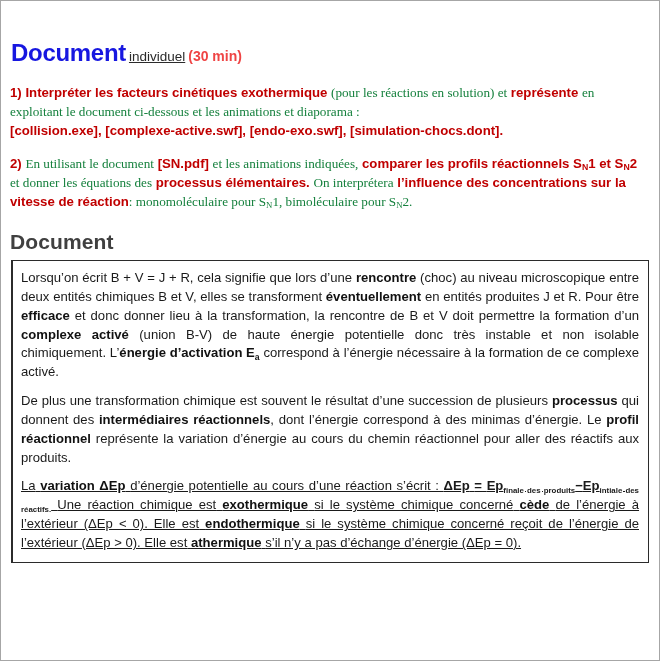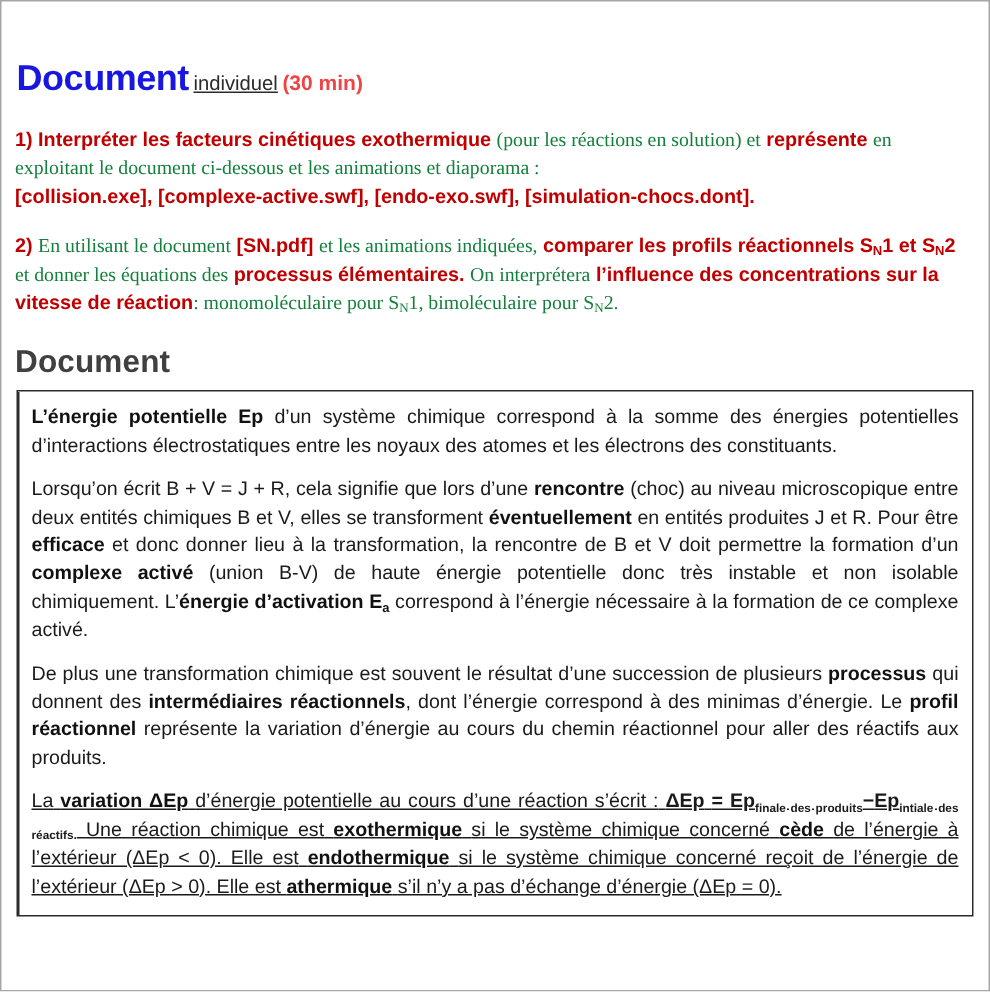--- a/index.html
+++ b/index.html
@@ -156,21 +156,20 @@
         <span class="plain">On interprétera</span>
         <span class="hl">l’influence des concentrations sur la vitesse de réaction</span><span class="plain">: monomoléculaire pour S</span><sub class="plain">N</sub><span class="plain">1, bimoléculaire pour S</span><sub class="plain">N</sub><span class="plain">2.</span>
       </div>
 
     </div>
 
     <div class="section-head">Document</div>
 
     <div class="doc-box">
 
-      <p><b>L’énergie potentielle Ep</b> <span>d’un système chimique correspond à la somme des énergies potentielles d’interactions électrostatiques entre les noyaux des atomes et les électrons des constituants.</span></p>
 
       <p><span>Lorsqu’on écrit B + V = J + R, cela signifie que lors d’une</span> <b>rencontre</b> <span>(choc) au niveau microscopique entre deux entités chimiques B et V, elles se transforment</span> <b>éventuellement</b> <span>en entités produites J et R. Pour être</span> <b>efficace</b> <span>et donc donner lieu à la transformation, la rencontre de B et V doit permettre la formation d’un</span> <b>complexe activé</b> <span>(union B-V) de haute énergie potentielle donc très instable et non isolable chimiquement. L’</span><b><span>énergie d’activation E</span><sub>a</sub></b> <span>correspond à l’énergie nécessaire à la formation de ce complexe activé.</span></p>
 
       <p><span>De plus une transformation chimique est souvent le résultat d’une succession de plusieurs</span> <b>processus</b> <span>qui donnent des</span> <b>intermédiaires réactionnels</b><span>, dont  l’énergie correspond à des minimas d’énergie. Le</span> <b>profil réactionnel</b> <span>représente la variation d’énergie au cours du chemin réactionnel pour aller des réactifs aux produits.</span></p>
 
       <p><span>La</span> <b>variation ΔEp</b> <span>d’énergie potentielle au cours d’une réaction s’écrit :</span> <span class="formula"><span>ΔEp</span> <span>=</span> <span>Ep</span><sub class="tiny-sub">finale des produits</sub><span>−</span><span>Ep</span></span><sub class="tiny-sub">intiale des réactifs.</sub> <span>Une réaction chimique est</span> <b>exothermique</b> <span>si le système chimique concerné</span> <b>cède</b> <span>de l’énergie à l’extérieur (ΔEp &lt; 0). Elle est</span> <b>endothermique</b> <span>si le système chimique concerné reçoit de l’énergie de l’extérieur (ΔEp &gt; 0). Elle est</span> <b>athermique</b> <span>s’il n’y a pas d’échange d’énergie (ΔEp = 0).</span></p>
 
     </div>
 
   </div>

